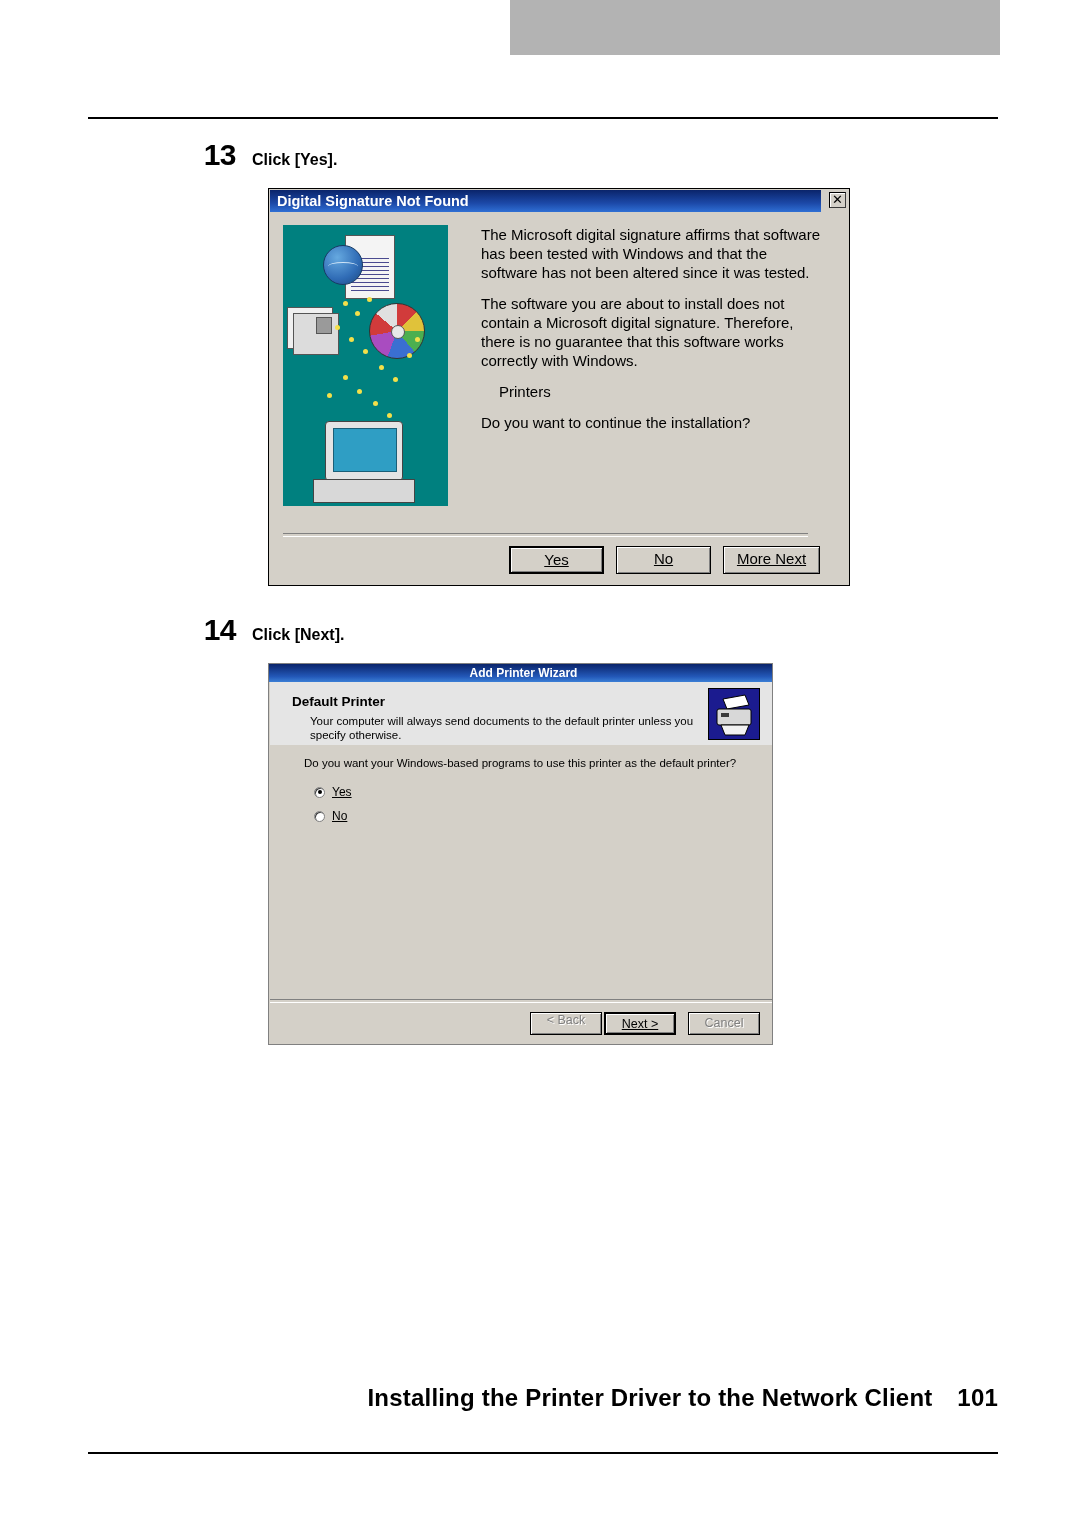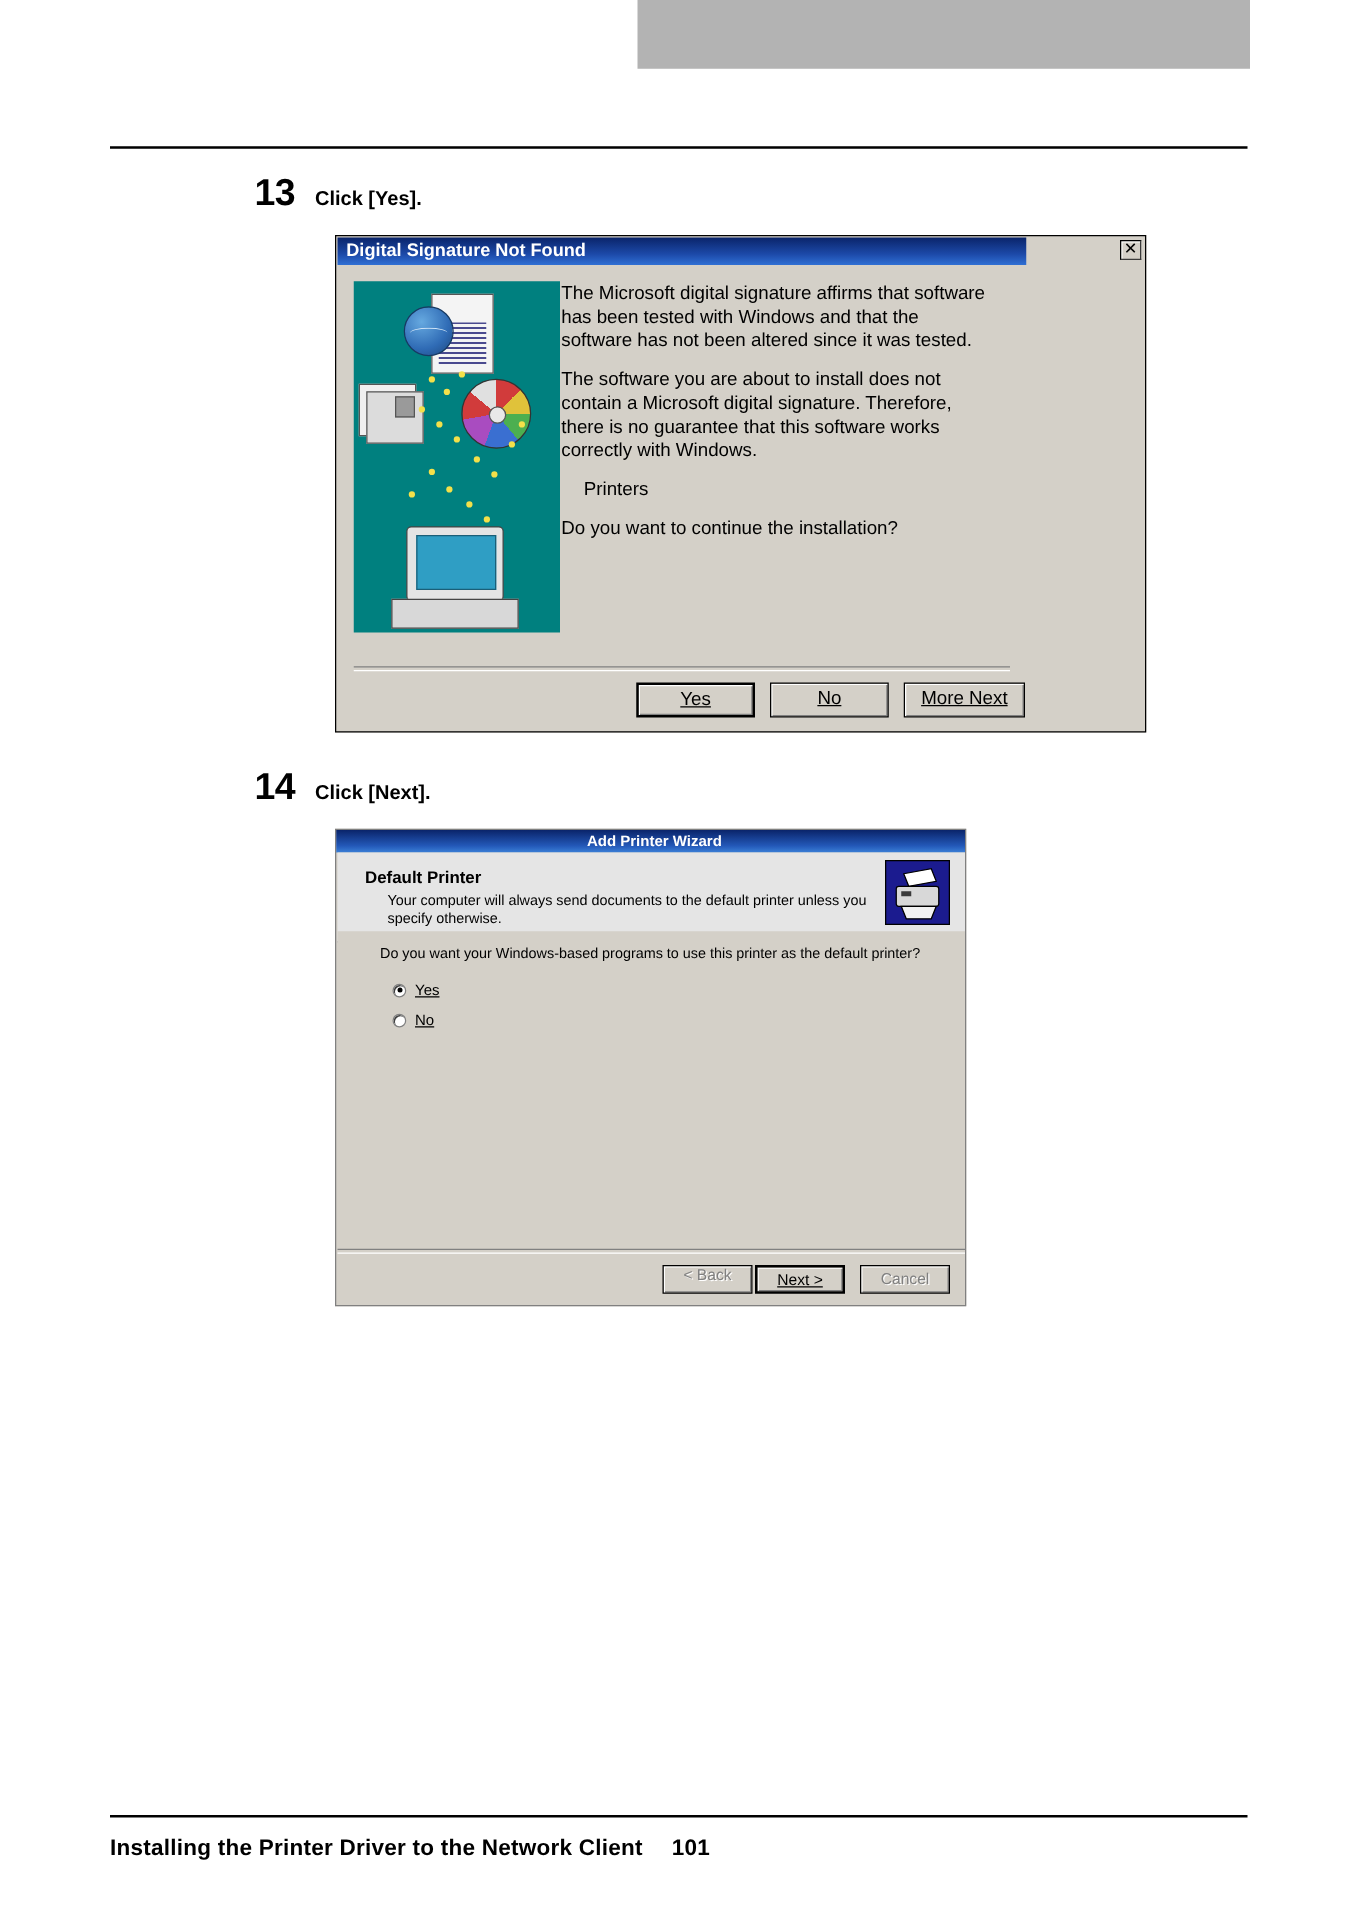--- a/index.html
+++ b/index.html
@@ -36,23 +36,24 @@
     position: absolute;
     left: 88px;
     top: 1452px;
     width: 910px;
     height: 2px;
     background: #000000;
   }
   .footer {
     position: absolute;
     left: 88px;
-    top: 1468px;
+    top: 1384px;
     width: 910px;
-    font-size: 18px;
+    text-align: right;
+    font-size: 24px;
     font-weight: bold;
     color: #000;
     letter-spacing: 0.2px;
   }
   .footer .pagenum {
     margin-left: 18px;
   }
 
   
   .step {
@@ -75,21 +76,21 @@
     margin-left: 16px;
   }
   #step13 { left: 190px; top: 138px; }
   #step14 { left: 190px; top: 613px; }
 
   
   .dlg1 {
     position: absolute;
     left: 268px;
     top: 188px;
-    width: 649px;
+    width: 582px;
     height: 398px;
     background: #d4d0c8;
     border: 1px solid #000;
     box-sizing: border-box;
   }
   .dlg1-title {
     position: absolute;
     left: 1px; top: 1px;
     width: 551px; height: 22px;
     background: linear-gradient(to bottom, #0a246a 0%, #1c49a8 60%, #2f6fd4 100%);
@@ -124,21 +125,21 @@
     position: absolute;
     left: 14px;
     top: 36px;
     width: 165px;
     height: 281px;
     background: #00807f;
     overflow: hidden;
   }
   .dlg1-body {
     position: absolute;
-    left: 180px;
+    left: 212px;
     top: 36px;
     width: 345px;
     font-size: 15px;
     color: #000;
     line-height: 1.27;
   }
   .dlg1-body p { margin: 0 0 12px 0; }
   .dlg1-body p.indent { margin-left: 18px; }
   .dlg1-sep {
     position: absolute;

